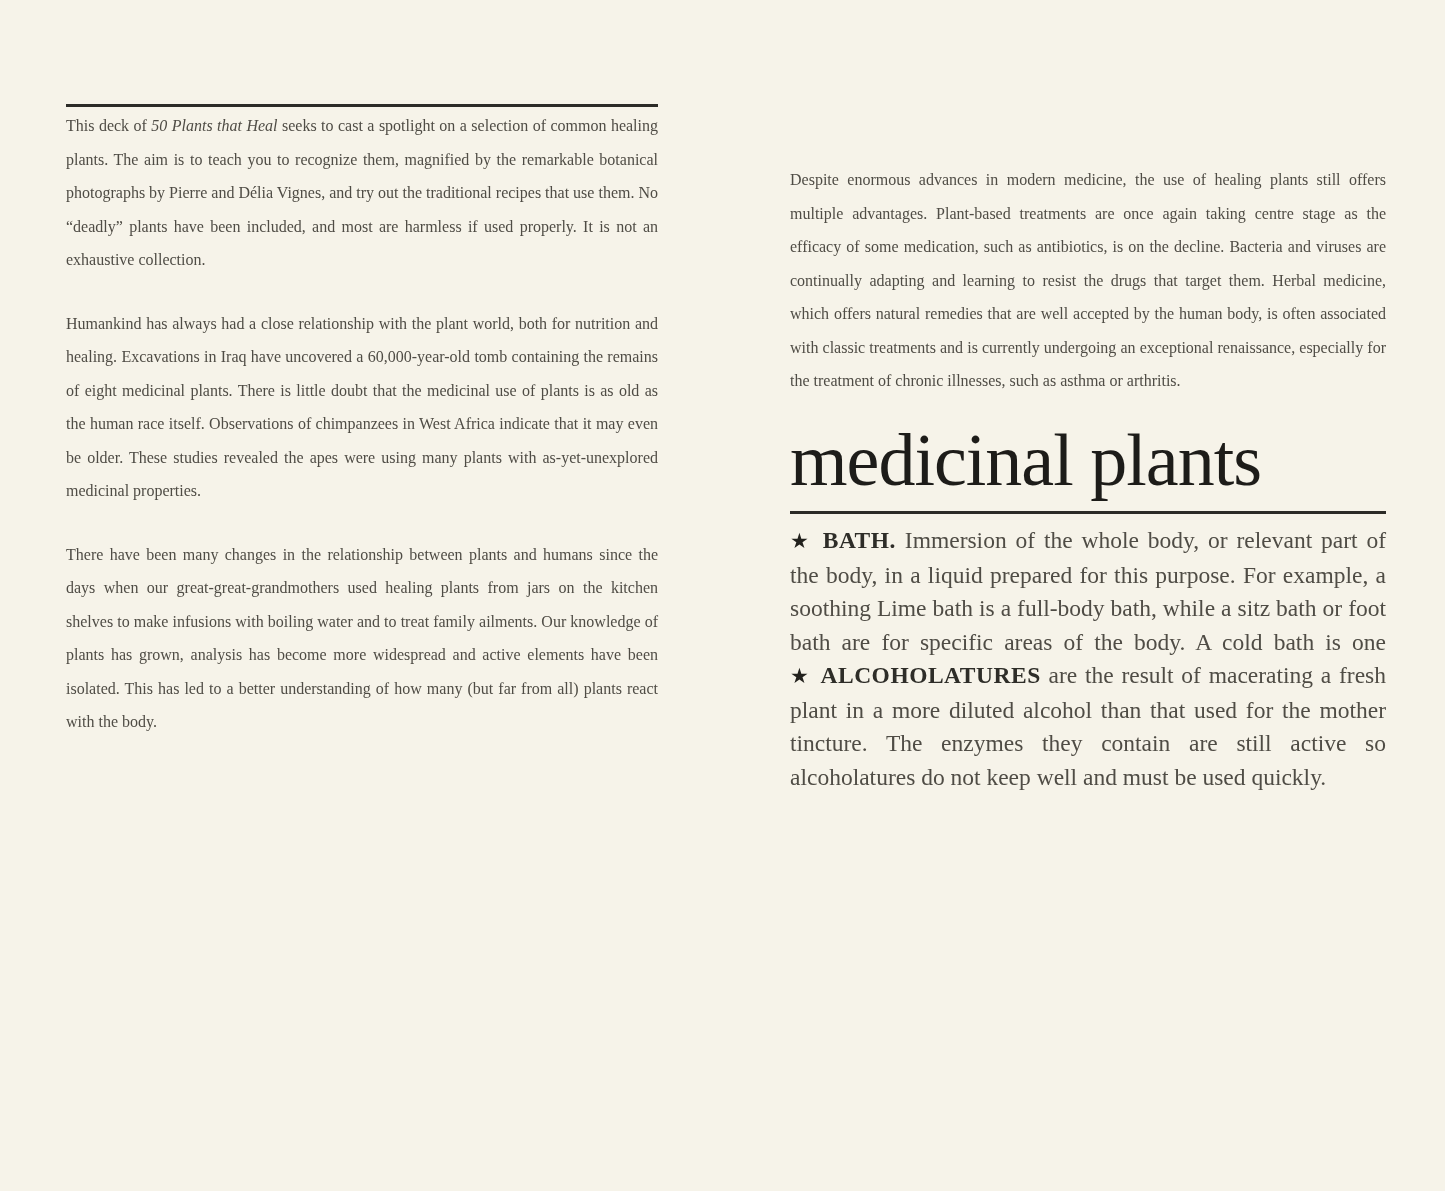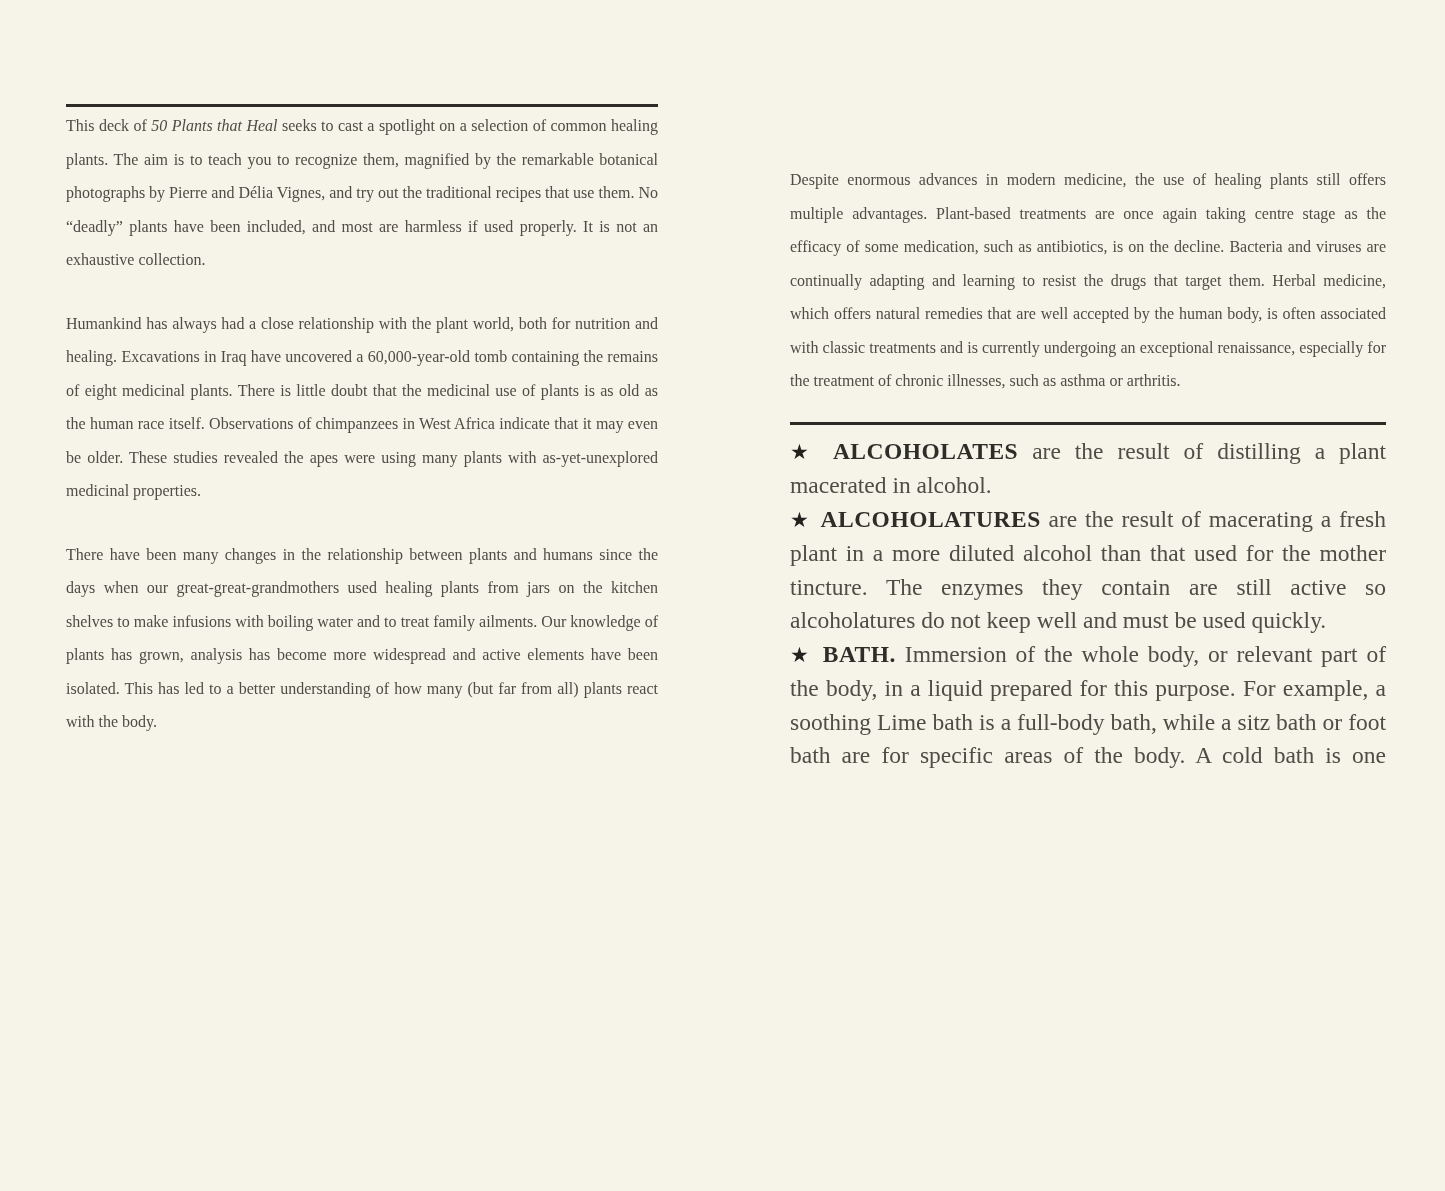--- a/index.html
+++ b/index.html
@@ -76,33 +76,29 @@
   <hr class="heading-rule">
   <p class="body-text first"><span>This deck of </span><span class="italic-title">50 Plants that Heal</span><span> seeks to cast a spotlight on a selection of common healing plants. The aim is to teach you to recognize them, magnified by the remarkable botanical photographs by Pierre and Délia Vignes, and try out the traditional recipes that use them. No “deadly” plants have been included, and most are harmless if used properly. It is not an exhaustive collection.</span></p>
   <p class="body-text">Humankind has always had a close relationship with the plant world, both for nutrition and healing. Excavations in Iraq have uncovered a 60,000-year-old tomb containing the remains of eight medicinal plants. There is little doubt that the medicinal use of plants is as old as the human race itself. Observations of chimpanzees in West Africa indicate that it may even be older. These studies revealed the apes were using many plants with as-yet-unexplored medicinal properties.</p>
   <p class="body-text">There have been many changes in the relationship between plants and humans since the days when our great-great-grandmothers used healing plants from jars on the kitchen shelves to make infusions with boiling water and to treat family ailments. Our knowledge of plants has grown, analysis has become more widespread and active elements have been isolated. This has led to a better understanding of how many (but far from all) plants react with the body.</p>
 </section>
 
 <section class="column" id="right-column">
   <p class="body-text first" style="margin-top:0;">Despite enormous advances in modern medicine, the use of healing plants still offers multiple advantages. Plant-based treatments are once again taking centre stage as the efficacy of some medication, such as antibiotics, is on the decline. Bacteria and viruses are continually adapting and learning to resist the drugs that target them. Herbal medicine, which offers natural remedies that are well accepted by the human body, is often associated with classic treatments and is currently undergoing an exceptional renaissance, especially for the treatment of chronic illnesses, such as asthma or arthritis.</p>
 
   <h2 class="page-heading howto-heading">
+    <span class="heading-line">medicinal plants</span>
   </h2>
   <hr class="heading-rule under-howto">
 
   <div class="usage-entries">
-    <p class="entry">
+    <p class="entry continued">
       <span class="star">★</span>
-      <span class="term">ALCOHOLATES</span>
-      <span class="entry-text">are the result of distilling a plant macerated in alcohol.</span>
+      <span class="term">BATH.</span>
+      <span class="entry-text">Immersion of the whole body, or relevant part of the body, in a liquid prepared for this purpose. For example, a soothing Lime bath is a full-body bath, while a sitz bath or foot bath are for specific areas of the body. A cold bath is one</span>
     </p>
     <p class="entry">
       <span class="star">★</span>
       <span class="term">ALCOHOLATURES</span>
       <span class="entry-text">are the result of macerating a fresh plant in a more diluted alcohol than that used for the mother tincture. The enzymes they contain are still active so alcoholatures do not keep well and must be used quickly.</span>
     </p>
-    <p class="entry continued">
-      <span class="star">★</span>
-      <span class="term">BATH.</span>
-      <span class="entry-text">Immersion of the whole body, or relevant part of the body, in a liquid prepared for this purpose. For example, a soothing Lime bath is a full-body bath, while a sitz bath or foot bath are for specific areas of the body. A cold bath is one</span>
-    </p>
   </div>
 </section>
 
 </body></html>

